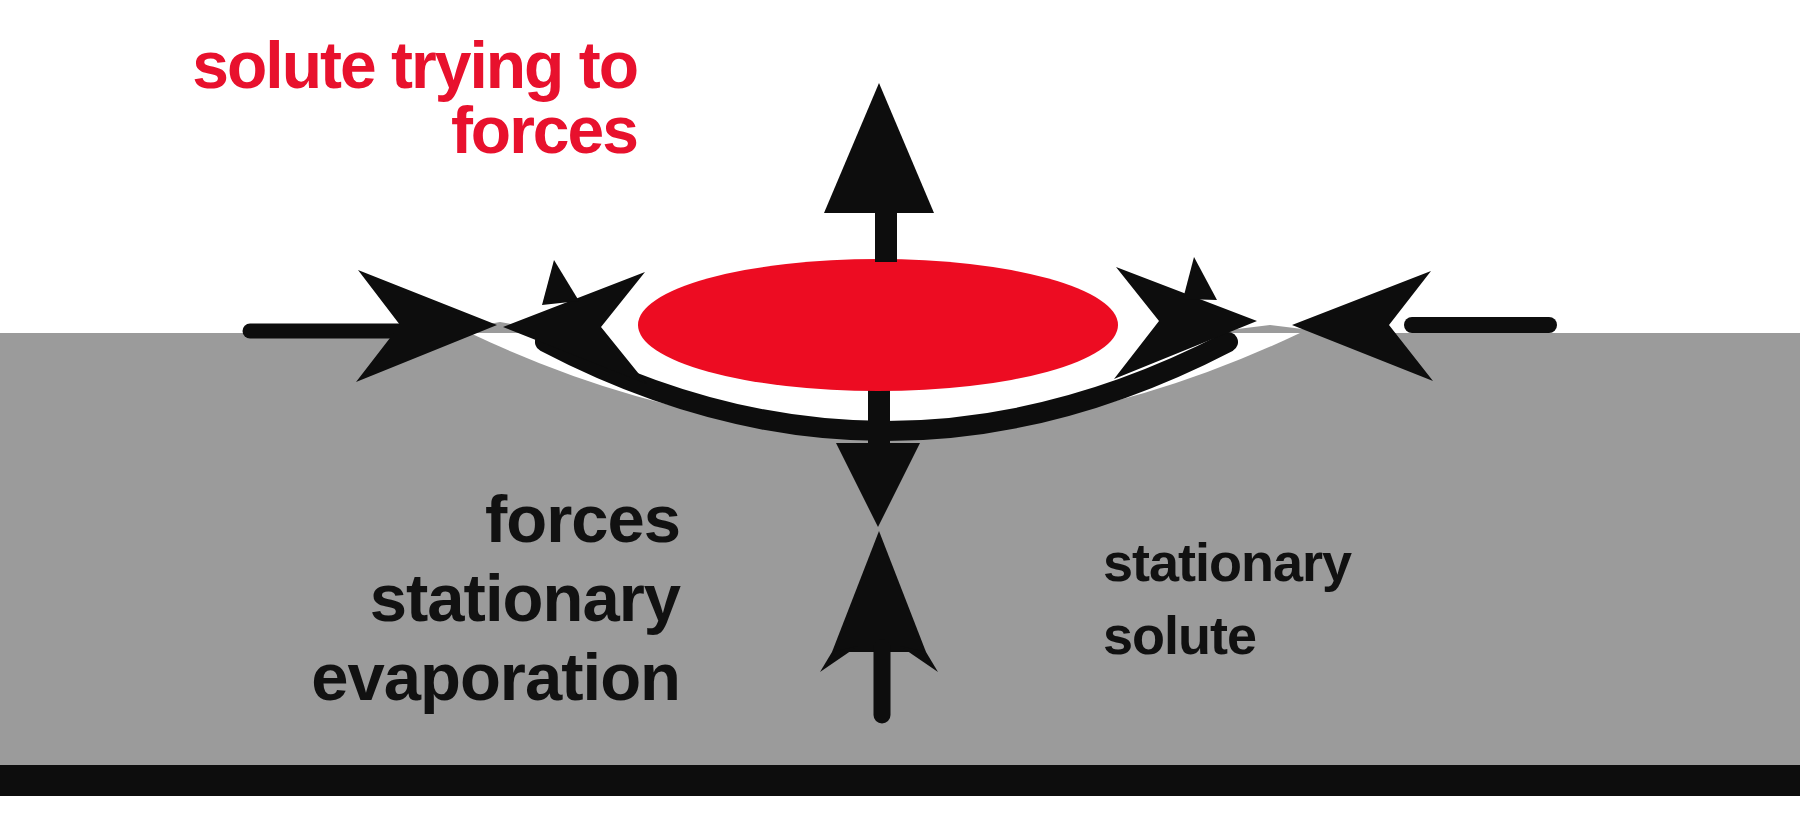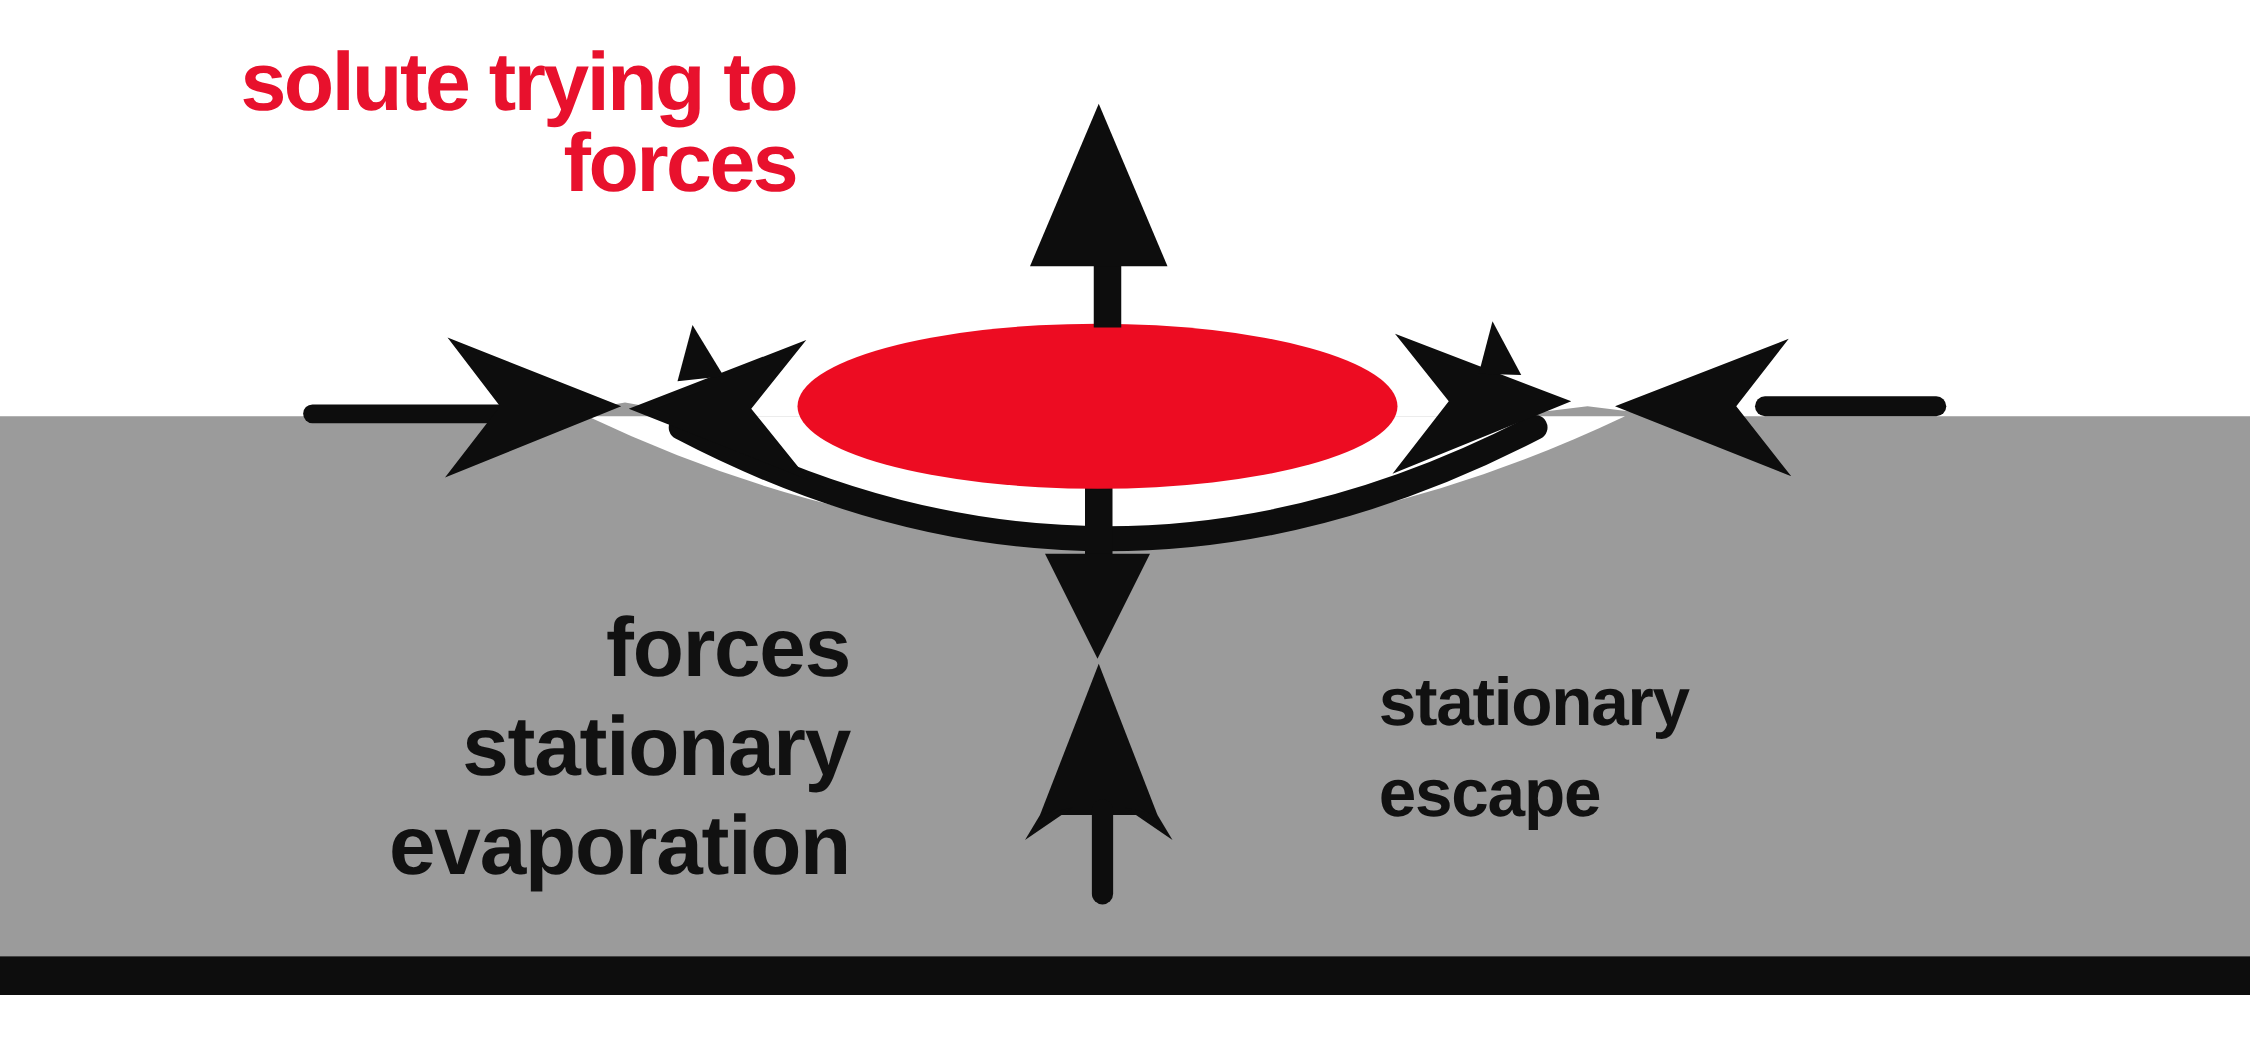--- a/index.html
+++ b/index.html
@@ -80,16 +80,16 @@
   </div>
 
   <div class="label label-forces">
     <span>forces</span>
     <span>stationary</span>
     <span>evaporation</span>
   </div>
 
   <div class="label label-stationary">
     <span>stationary</span>
-    <span>escape</span>
+    <span>solute</span>
   </div>
 
 </div>
 
 </body></html>

